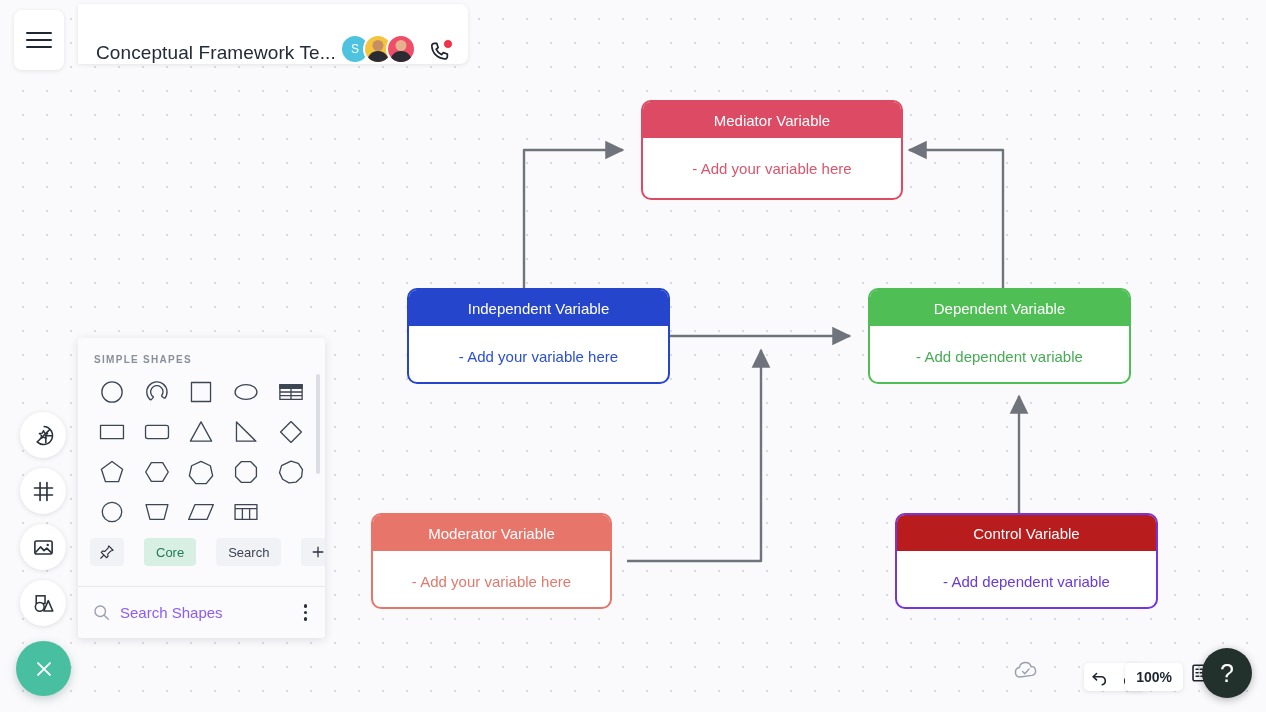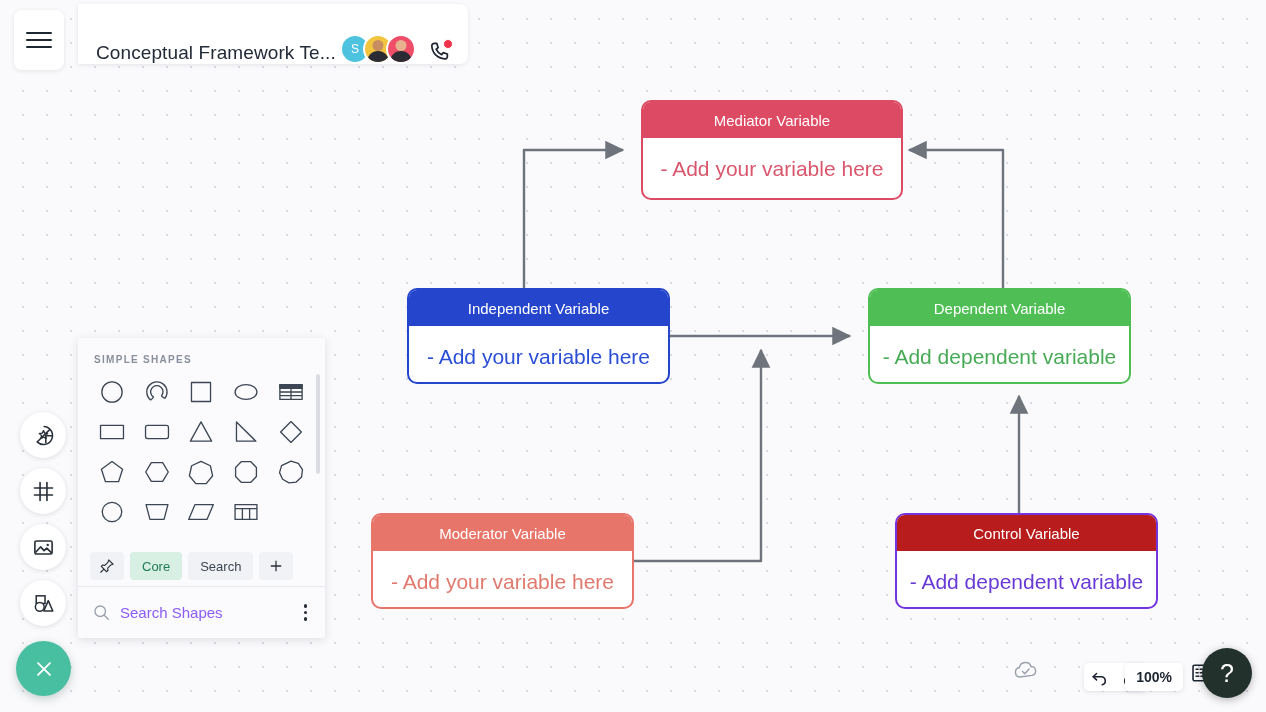--- a/index.html
+++ b/index.html
@@ -100,23 +100,23 @@
   }
   .shape-cell {
     height:34px; display:flex; align-items:center; justify-content:center;
     cursor:pointer;
   }
   .panel-scroll {
     position:absolute; right:5px; top:36px; width:4px; height:100px;
     background:#dcdde4; border-radius:3px; cursor:pointer;
   }
   .tab-row {
-    position:absolute; left:0; bottom:58px; width:100%;
+    position:absolute; left:0; bottom:72px; width:100%;
     display:flex; align-items:center; padding:0 12px; box-sizing:border-box;
-    gap:6px;
+    gap:20px;
   }
   .tab {
     height:28px; padding:0 12px; border-radius:4px; background:#f1f2f5;
     display:flex; align-items:center; justify-content:center;
     font-size:13px; color:#3d4452; cursor:pointer; white-space:nowrap;
   }
   .tab.active { background:#d8f0e4; color:#1f7a55; }
   .tab.icon-tab { padding:0 9px; }
   .search-row {
     position:absolute; left:0; bottom:0; width:100%; height:52px;
@@ -131,21 +131,21 @@
   .node {
     position:absolute; border-radius:10px; overflow:hidden;
     background:#fff; box-sizing:border-box; cursor:pointer;margin-left:7px;
   }
   .node-head {
     height:36px; display:flex; align-items:center; justify-content:center;
     color:#fff; font-size:15px;
   }
   .node-body {
     height:62px; display:flex; align-items:center; justify-content:center;
-    text-align:center; font-size:21px; line-height:1.45; padding:0 12px;
+    text-align:center; font-size:15px; line-height:1.45; padding:0 12px;
     box-sizing:border-box;
   }
 
   
   #bottombar { position:absolute; right:0; bottom:0; height:68px; width:280px; }
   .cloud-icon { position:absolute; right:227px; bottom:28px; cursor:pointer; }
   .undo-group {
     position:absolute; right:120px; bottom:21px; height:28px; width:62px;
     background:#fff; border-radius:5px; box-shadow:0 1px 4px rgba(40,40,70,.12);
     display:flex; align-items:center; justify-content:space-around; cursor:pointer;
@@ -195,21 +195,21 @@
         <div class="node-body" style="color: rgb(217, 86, 108);">- Add your variable here</div>
       </div>
       <div class="node" style="left: 400px; top: 288px; width: 263px; height: 96px; border: 2px solid rgb(37, 70, 204);">
         <div class="node-head" style="background: rgb(37, 70, 204);">Independent Variable</div>
         <div class="node-body" style="color: rgb(42, 79, 214);">- Add your variable here</div>
       </div>
       <div class="node" style="left: 861px; top: 288px; width: 263px; height: 96px; border: 2px solid rgb(79, 191, 85);">
         <div class="node-head" style="background: rgb(79, 191, 85);">Dependent Variable</div>
         <div class="node-body" style="color: rgb(71, 171, 86);">- Add dependent variable</div>
       </div>
-      <div class="node" style="left: 364px; top: 513px; width: 263px; height: 96px; border: 2px solid rgb(232, 117, 106);">
+      <div class="node" style="left: 364px; top: 513px; width: 241px; height: 96px; border: 2px solid rgb(232, 117, 106);">
         <div class="node-head" style="background: rgb(232, 117, 106);">Moderator Variable</div>
         <div class="node-body" style="color: rgb(224, 122, 110);">- Add your variable here</div>
       </div>
       <div class="node" style="left: 888px; top: 513px; width: 263px; height: 96px; border: 2px solid rgb(116, 53, 224);">
         <div class="node-head" style="background: #b91c1c;">Control Variable</div>
         <div class="node-body" style="color: rgb(106, 58, 214);">- Add dependent variable</div>
       </div>
     </div>
 
   <div id="topbar">

